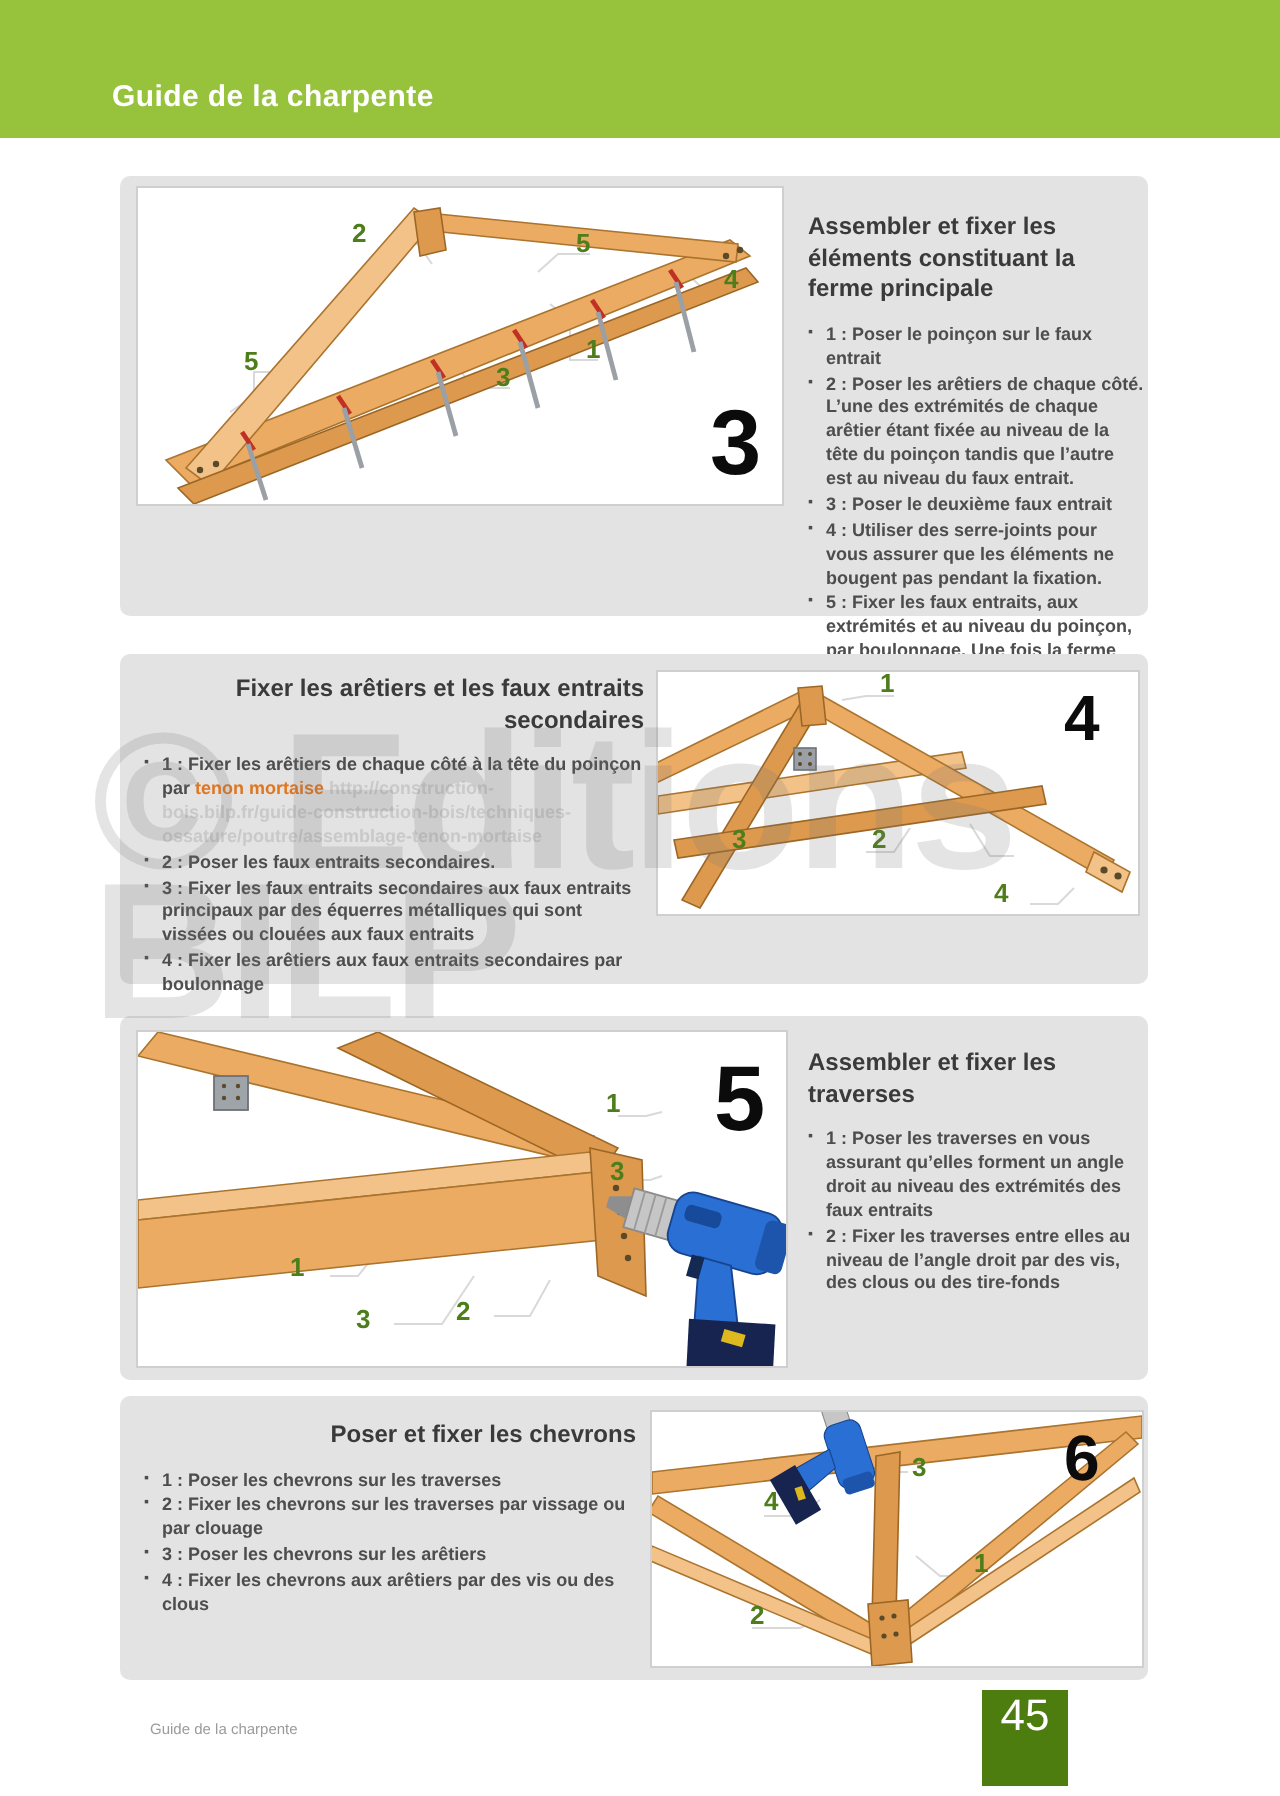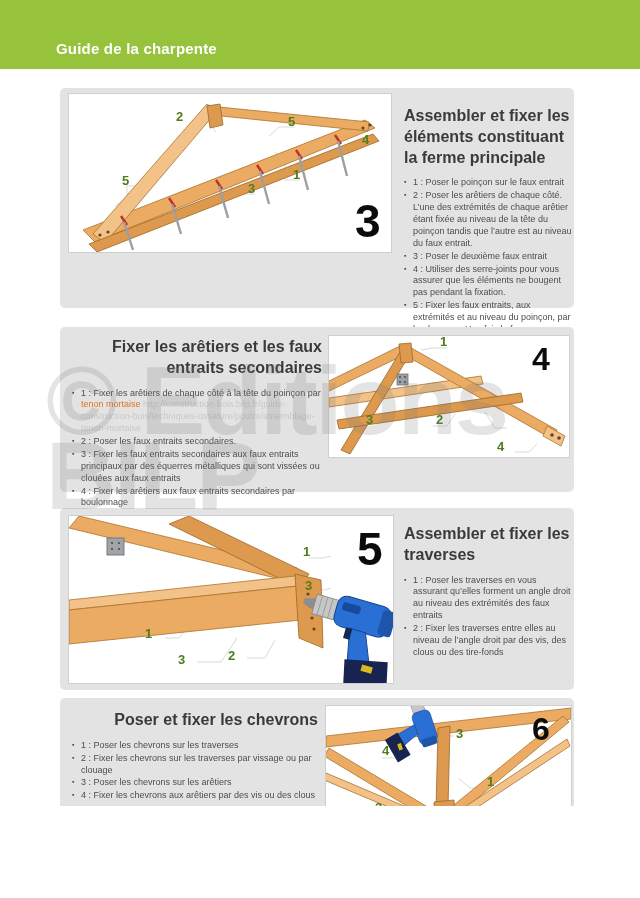--- a/index.html
+++ b/index.html
@@ -1,47 +1,47 @@
 <!DOCTYPE html>
 <html><head>
 <meta charset="utf-8">
 <style>
   html,body{margin:0;padding:0;}
   body{font-family:"Liberation Sans",sans-serif;background:#ffffff;}
-  #page{position:relative;width:640px;height:806px;background:#ffffff;overflow:hidden;}
+  #page{position:relative;width:640px;height:898px;background:#ffffff;overflow:hidden;}
 
   
   .header{position:absolute;left:0;top:0;width:640px;height:69px;background:#97c23c;
           display:flex;align-items:flex-end;}
   .header .htitle{color:#ffffff;font-size:15px;font-weight:bold;margin:0 0 12px 56px;letter-spacing:.2px;}
 
   
   .block{position:absolute;left:60px;width:514px;background:#e3e3e3;border-radius:5px;}
   .figbox{position:absolute;background:#ffffff;border:1px solid #cfcfcf;}
   .figbox svg{display:block;}
   .bignum{position:absolute;color:#0b0b0b;font-weight:800;line-height:1;}
   .fig-label{position:absolute;color:#4e7d1b;font-weight:bold;font-size:13px;line-height:1;}
 
   .textcol{position:absolute;color:#4d4d4d;}
-  .textcol h3{margin:0 0 9px 0;font-size:16px;line-height:1.3;color:#3a3a3a;font-weight:bold;}
+  .textcol h3{margin:0 0 9px 0;font-size:12px;line-height:1.3;color:#3a3a3a;font-weight:bold;}
   .textcol ul{margin:0;padding:0;list-style:none;font-size:9px;line-height:1.32;}
-  .textcol li{position:relative;padding-left:9px;margin:0 0 1px 0;}
+  .textcol li{position:relative;padding-left:9px;margin:0 0 1px 0;font-weight:bold;}
   .textcol li::before{content:"\25AA";position:absolute;left:0;top:0;font-size:7px;color:#4d4d4d;}
   .title-right h3{text-align:right;}
   .link{color:#e0761f;}
   .faint-url{color:#c9c9c9;}
 
   
   .watermark{position:absolute;left:46px;color:rgba(120,120,120,0.20);font-weight:bold;
              font-size:97px;line-height:1;letter-spacing:-2px;pointer-events:none;z-index:6;white-space:nowrap;}
 
   
   .footer-left{position:absolute;left:75px;top:860px;font-size:7.5px;color:#9b9b9b;}
-  .page-badge{position:absolute;left:491px;top:845px;width:43px;height:48px;background:#404040;
-              display:flex;align-items:flex-end;justify-content:center;}
+  .page-badge{position:absolute;left:491px;top:845px;width:43px;height:48px;background:#4d7c0f;
+              display:flex;align-items:flex-start;justify-content:center;}
   .page-badge span{color:#ffffff;font-size:22px;font-weight:normal;}
 
   
   .wd{fill:#ecab63;stroke:#aa742e;stroke-width:.8;}
   .wdl{fill:#f3c289;stroke:#aa742e;stroke-width:.8;}
   .wdd{fill:#dd9a4f;stroke:#9c6726;stroke-width:.8;}
   .lead{fill:none;stroke:#d9d9d9;stroke-width:1;}
   .bolt{fill:#5a4a2a;}
   .clampline{stroke:#9aa0a6;stroke-width:2.4;fill:none;}
   .clampred{stroke:#c03024;stroke-width:2.4;fill:none;}

